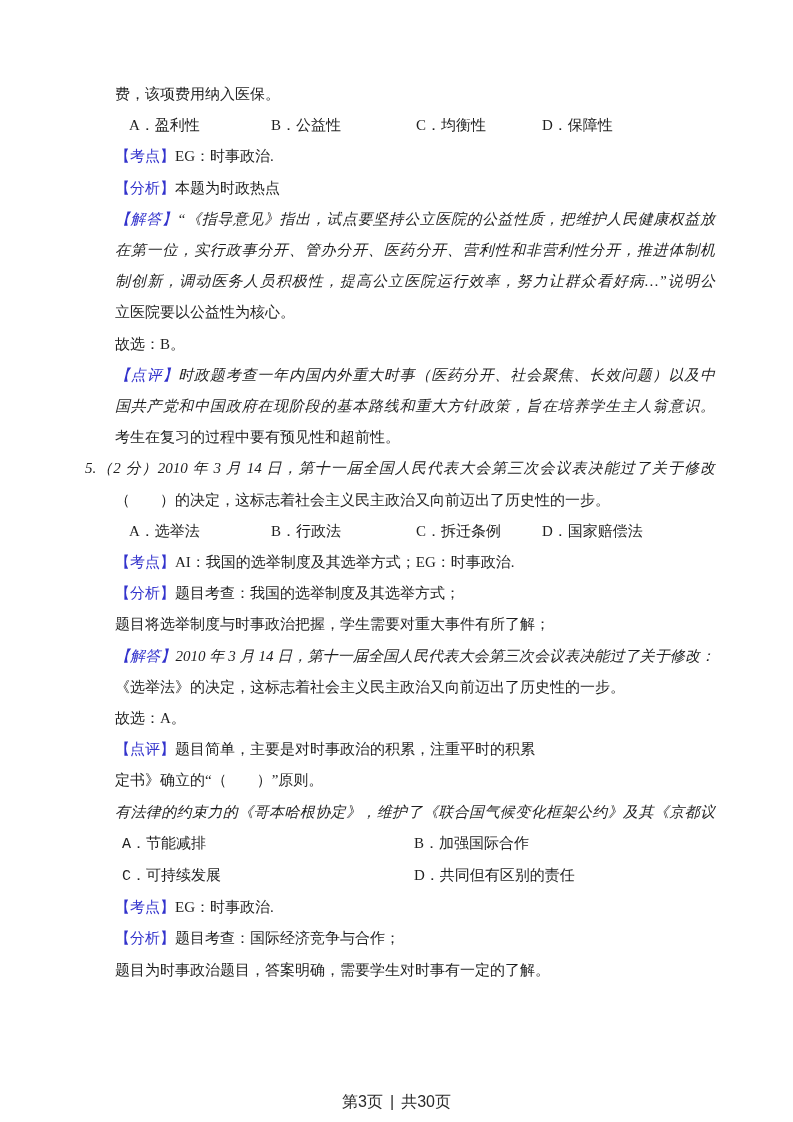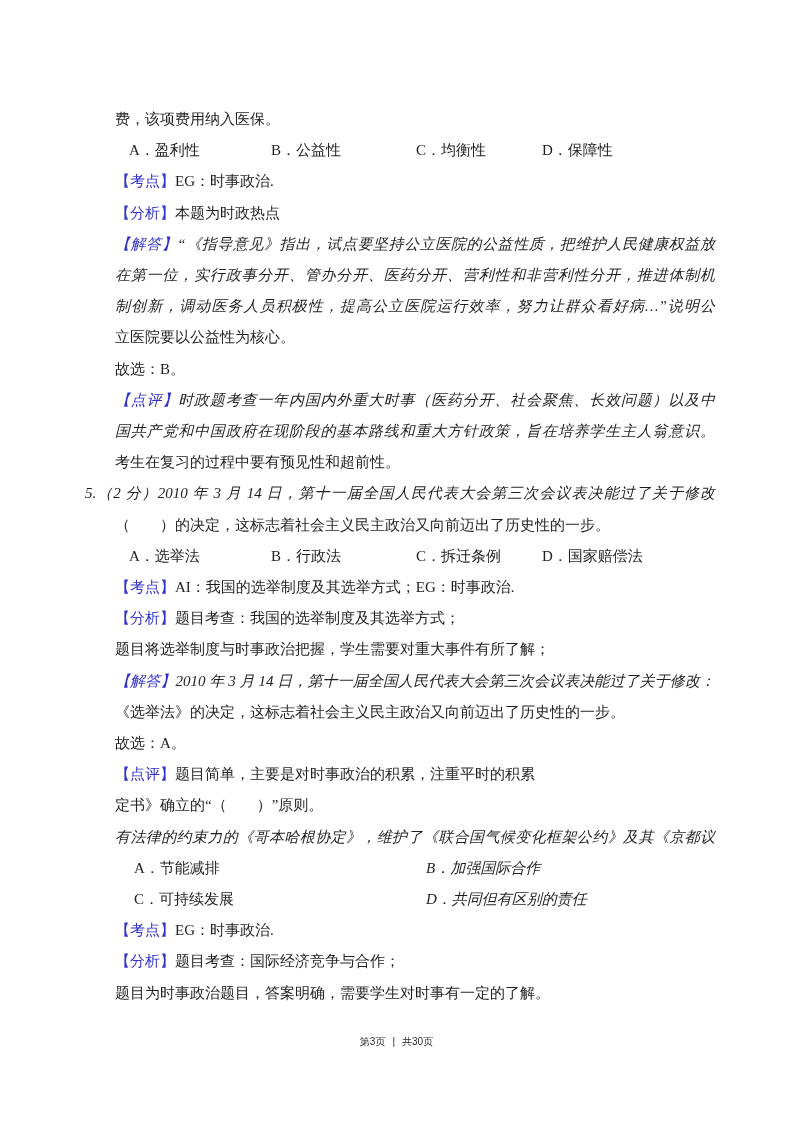--- a/index.html
+++ b/index.html
@@ -7,21 +7,21 @@
   html,body { margin:0; padding:0; background:#ffffff; }
   .page {
     position:relative;
     width:793px; height:1122px;
     background:#ffffff;
     overflow:hidden;
     font-family:"Liberation Serif","DejaVu Serif",serif;
     color:var(--text);
   }
   .doc {
-    position:absolute; top:104px; left:115px; width:600px;
+    position:absolute; top:79px; left:115px; width:600px;
   }
   .ln {
     min-height:31.2px; line-height:31.2px;
     font-size:15px;
     text-align:left;
   }
   .ln.just {
     text-align:justify;
     text-align-last:justify;
     text-justify:inter-character;
@@ -29,28 +29,28 @@
   }
   .ln.qnum {
     margin-left:-30px; width:630px;
   }
   .ln.opt4, .ln.opt2 { white-space:nowrap; }
   .opt { display:inline-block; }
   .o4-0 { width:142px; margin-left:14px; }
   .o4-1 { width:145px; }
   .o4-2 { width:126px; }
   .o4-3 { width:auto; }
-  .o2-0 { width:292px; margin-left:19px; }
-  .o2-1 { width:auto;font-style:italic; }
+  .o2-0 { width:292px; margin-left:7px;font-family:Liberation Mono, monospace; }
+  .o2-1 { width:auto; }
   .lab { color:var(--accent); }
   .footer {
-    position:absolute; top:1032px; left:0; width:793px;
+    position:absolute; top:1092px; left:0; width:793px;
     text-align:center;
     font-family:"Liberation Sans","DejaVu Sans",sans-serif;
-    font-size:10px; line-height:20px; color:#2a2a2a;
+    font-size:16px; line-height:20px; color:#2a2a2a;
   }
   .footer .sep { margin:0 7px; }
 </style>
 </head>
 <body>
 
 <div class="page">
   <main class="doc" id="doc">
       <div class="ln body">费，该项费用纳入医保。</div>
       <div class="ln opt4"><span class="opt o4-0">A．盈利性</span><span class="opt o4-1">B．公益性</span><span class="opt o4-2">C．均衡性</span><span class="opt o4-3">D．保障性</span></div>

